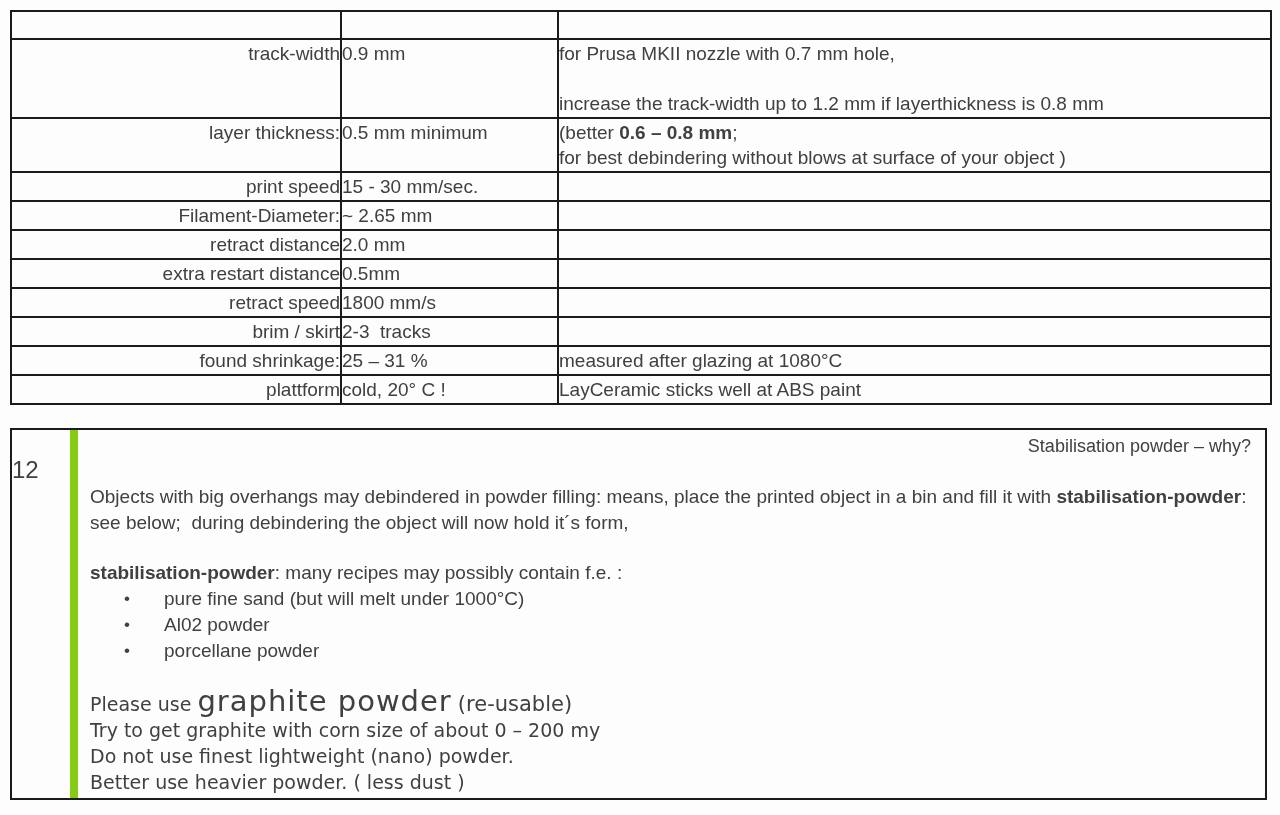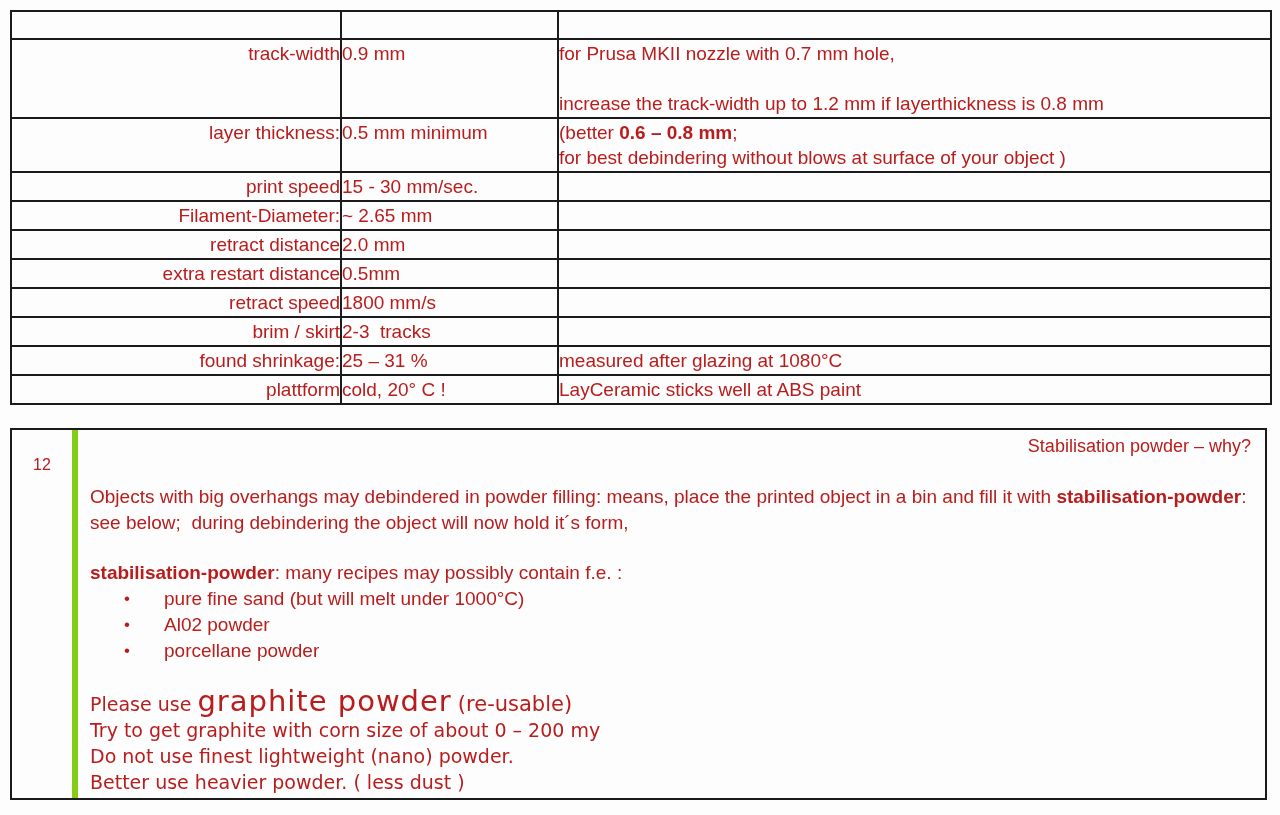--- a/index.html
+++ b/index.html
@@ -1,21 +1,21 @@
 <!DOCTYPE html>
 <html><head>
 <meta charset="utf-8">
 <style>
   html,body{margin:0;padding:0;background:#e9e9e9;}
   .page{
     position:relative;
     width:1280px;height:815px;
     background:#fdfdfd;
     font-family:"Liberation Sans", sans-serif;
-    color:#b91c1c;
+    color:#404040;
     overflow:hidden;
   }
   
   table.settings{
     position:absolute;left:10px;top:10px;
     width:1260px;
     border-collapse:collapse;
     table-layout:fixed;
   }
   table.settings td{
@@ -38,25 +38,24 @@
   .sec12{
     position:absolute;left:10px;top:428px;
     width:1253px;height:368px;
     border:2px solid #1b1b1b;
     display:flex;
     background:#fdfdfd;
     overflow:hidden;
   }
   .sec12-num{
     width:66px;
-    border-right:6px solid #84cc16;
+    border-right:8px solid #84cc16;
     box-sizing:border-box;
-    text-align:center;
     padding-top:26px;
-    font-size:16px;
+    font-size:24px;
     flex:none;
   }
   .sec12-body{
     flex:1;
     padding:2px 14px 0 12px;
     overflow:hidden;
   }
   .blk{min-height:26px;line-height:26px;font-size:19px;white-space:pre-wrap;}
   .blk.h{font-size:18px;line-height:28px;text-align:right;}
   .blank{height:24px;}

